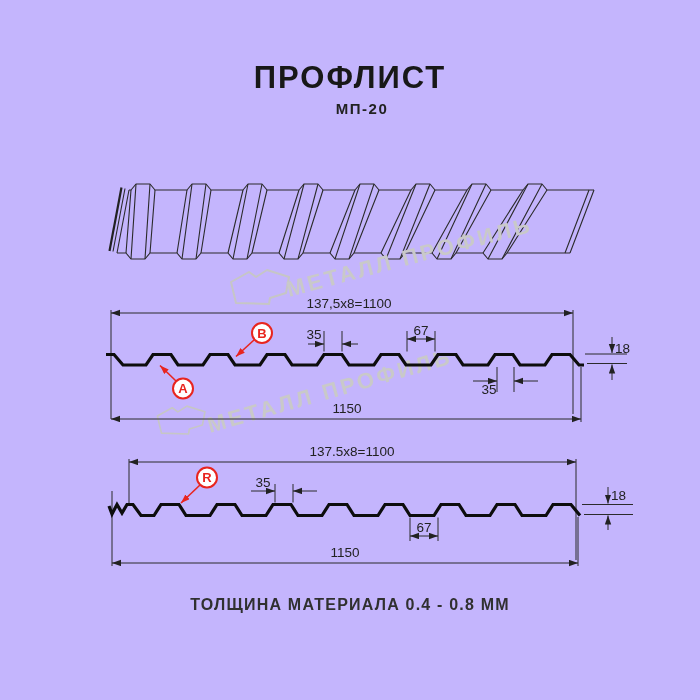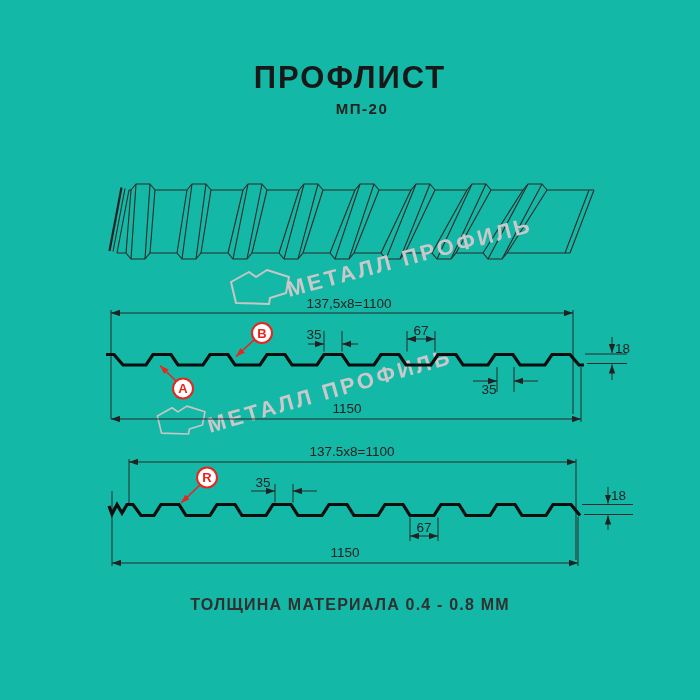--- a/index.html
+++ b/index.html
@@ -1,16 +1,16 @@
 <!DOCTYPE html>
 <html><head>
 <meta charset="utf-8">
 <style>
   html,body{margin:0;padding:0;background:#fff;}
-  #page{position:relative;width:700px;height:700px;background:#14b8a6;overflow:hidden;
+  #page{position:relative;width:700px;height:700px;background:#c4b5fd;overflow:hidden;
         font-family:"Liberation Sans",sans-serif;}
   #page svg{position:absolute;left:0;top:0;}
   .htext{position:absolute;left:0;width:700px;text-align:center;color:#181818;}
   #title{top:60px;font-size:31px;font-weight:800;letter-spacing:2px;}
   #subtitle{top:100px;font-size:15px;font-weight:600;letter-spacing:1.5px;color:#222;padding-left:12px;}
   #footer{top:596px;font-size:16px;font-weight:700;letter-spacing:1.2px;color:#303030;}
   .dimtxt{font-size:13.5px;fill:#222;font-family:"Liberation Sans",sans-serif;}
   .wmtext{font-size:22px;font-weight:bold;letter-spacing:3px;fill:#c9c9c9;
           font-family:"Liberation Sans",sans-serif;}
   .thin{stroke:#2b2b2b;stroke-width:1;fill:none;}

